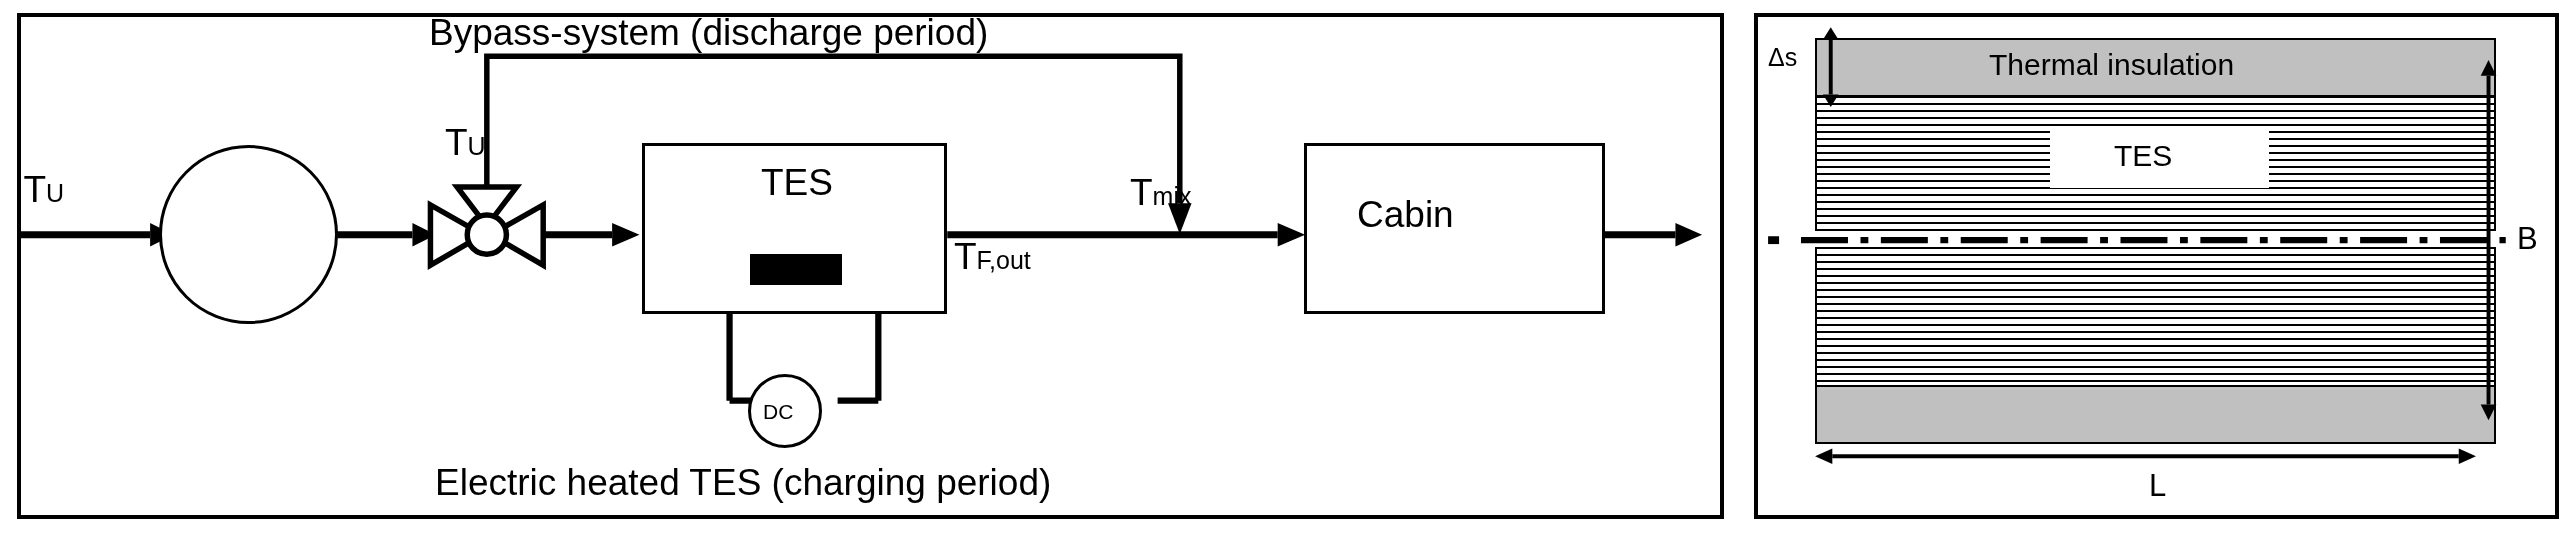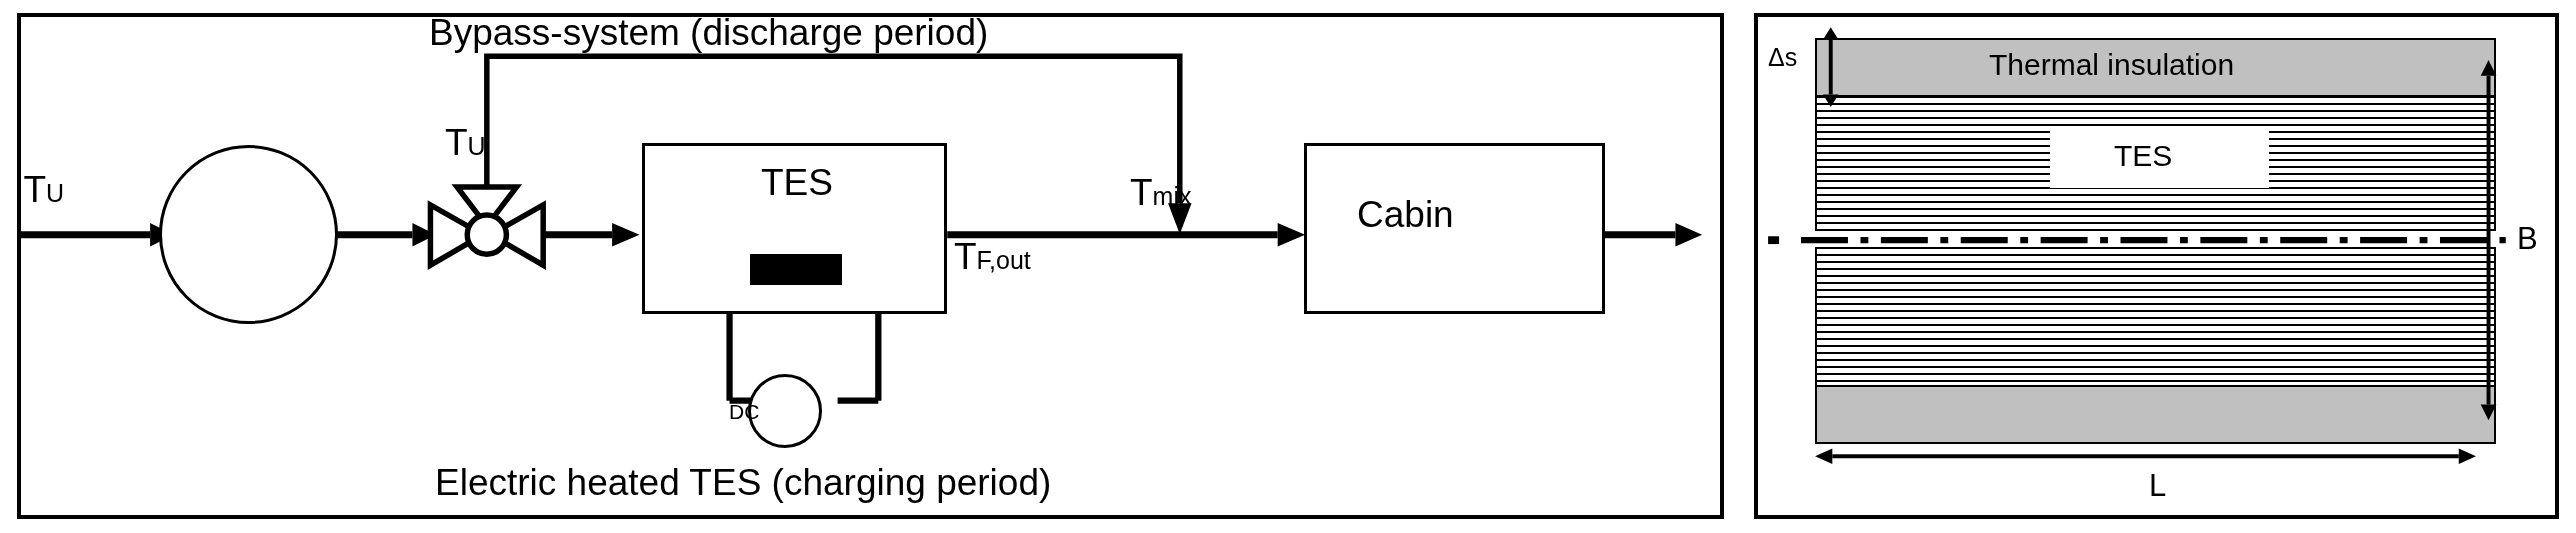--- a/index.html
+++ b/index.html
@@ -29,21 +29,21 @@
   #tes-box{left:642px;top:143px;width:305px;height:171px;}
   #cabin-box{left:1304px;top:143px;width:301px;height:171px;}
 
   
   #fan{position:absolute;left:159px;top:145px;width:179px;height:179px;border:3.9px solid #000;border-radius:50%;background:#fff;box-sizing:border-box;}
 
   
   #heater{position:absolute;left:750px;top:254px;width:92px;height:31px;background:#000;}
   
   #dc-circle{position:absolute;left:748px;top:374px;width:74px;height:74px;border:3.9px solid #000;border-radius:50%;background:#fff;box-sizing:border-box;}
-  #dc-text{position:absolute;left:729px;top:401px;font-size:21px;}
+  #dc-text{position:absolute;left:763px;top:401px;font-size:21px;}
 
   
   #ti-band{position:absolute;left:1815px;top:38px;width:681px;height:59px;background:#c0c0c0;border:2.3px solid #000;box-sizing:border-box;}
   #ti-band-bottom{position:absolute;left:1815px;top:385px;width:681px;height:59px;background:#c0c0c0;border:2.3px solid #000;box-sizing:border-box;}
   #ti-label{position:absolute;left:1989px;top:50px;font-size:30px;}
   #hatch-top{position:absolute;left:1815px;top:96px;width:681px;height:135px;
      background:repeating-linear-gradient(to bottom,#000 0px,#000 1.6px,#fff 1.6px,#fff 7px);border-left:2.3px solid #000;border-right:2.3px solid #000;box-sizing:border-box;}
   #hatch-bot{position:absolute;left:1815px;top:247px;width:681px;height:139px;
      background:repeating-linear-gradient(to bottom,#000 0px,#000 1.6px,#fff 1.6px,#fff 7px);border-left:2.3px solid #000;border-right:2.3px solid #000;box-sizing:border-box;}
   #tes-white{position:absolute;left:2050px;top:129px;width:219px;height:59px;background:#fff;}

